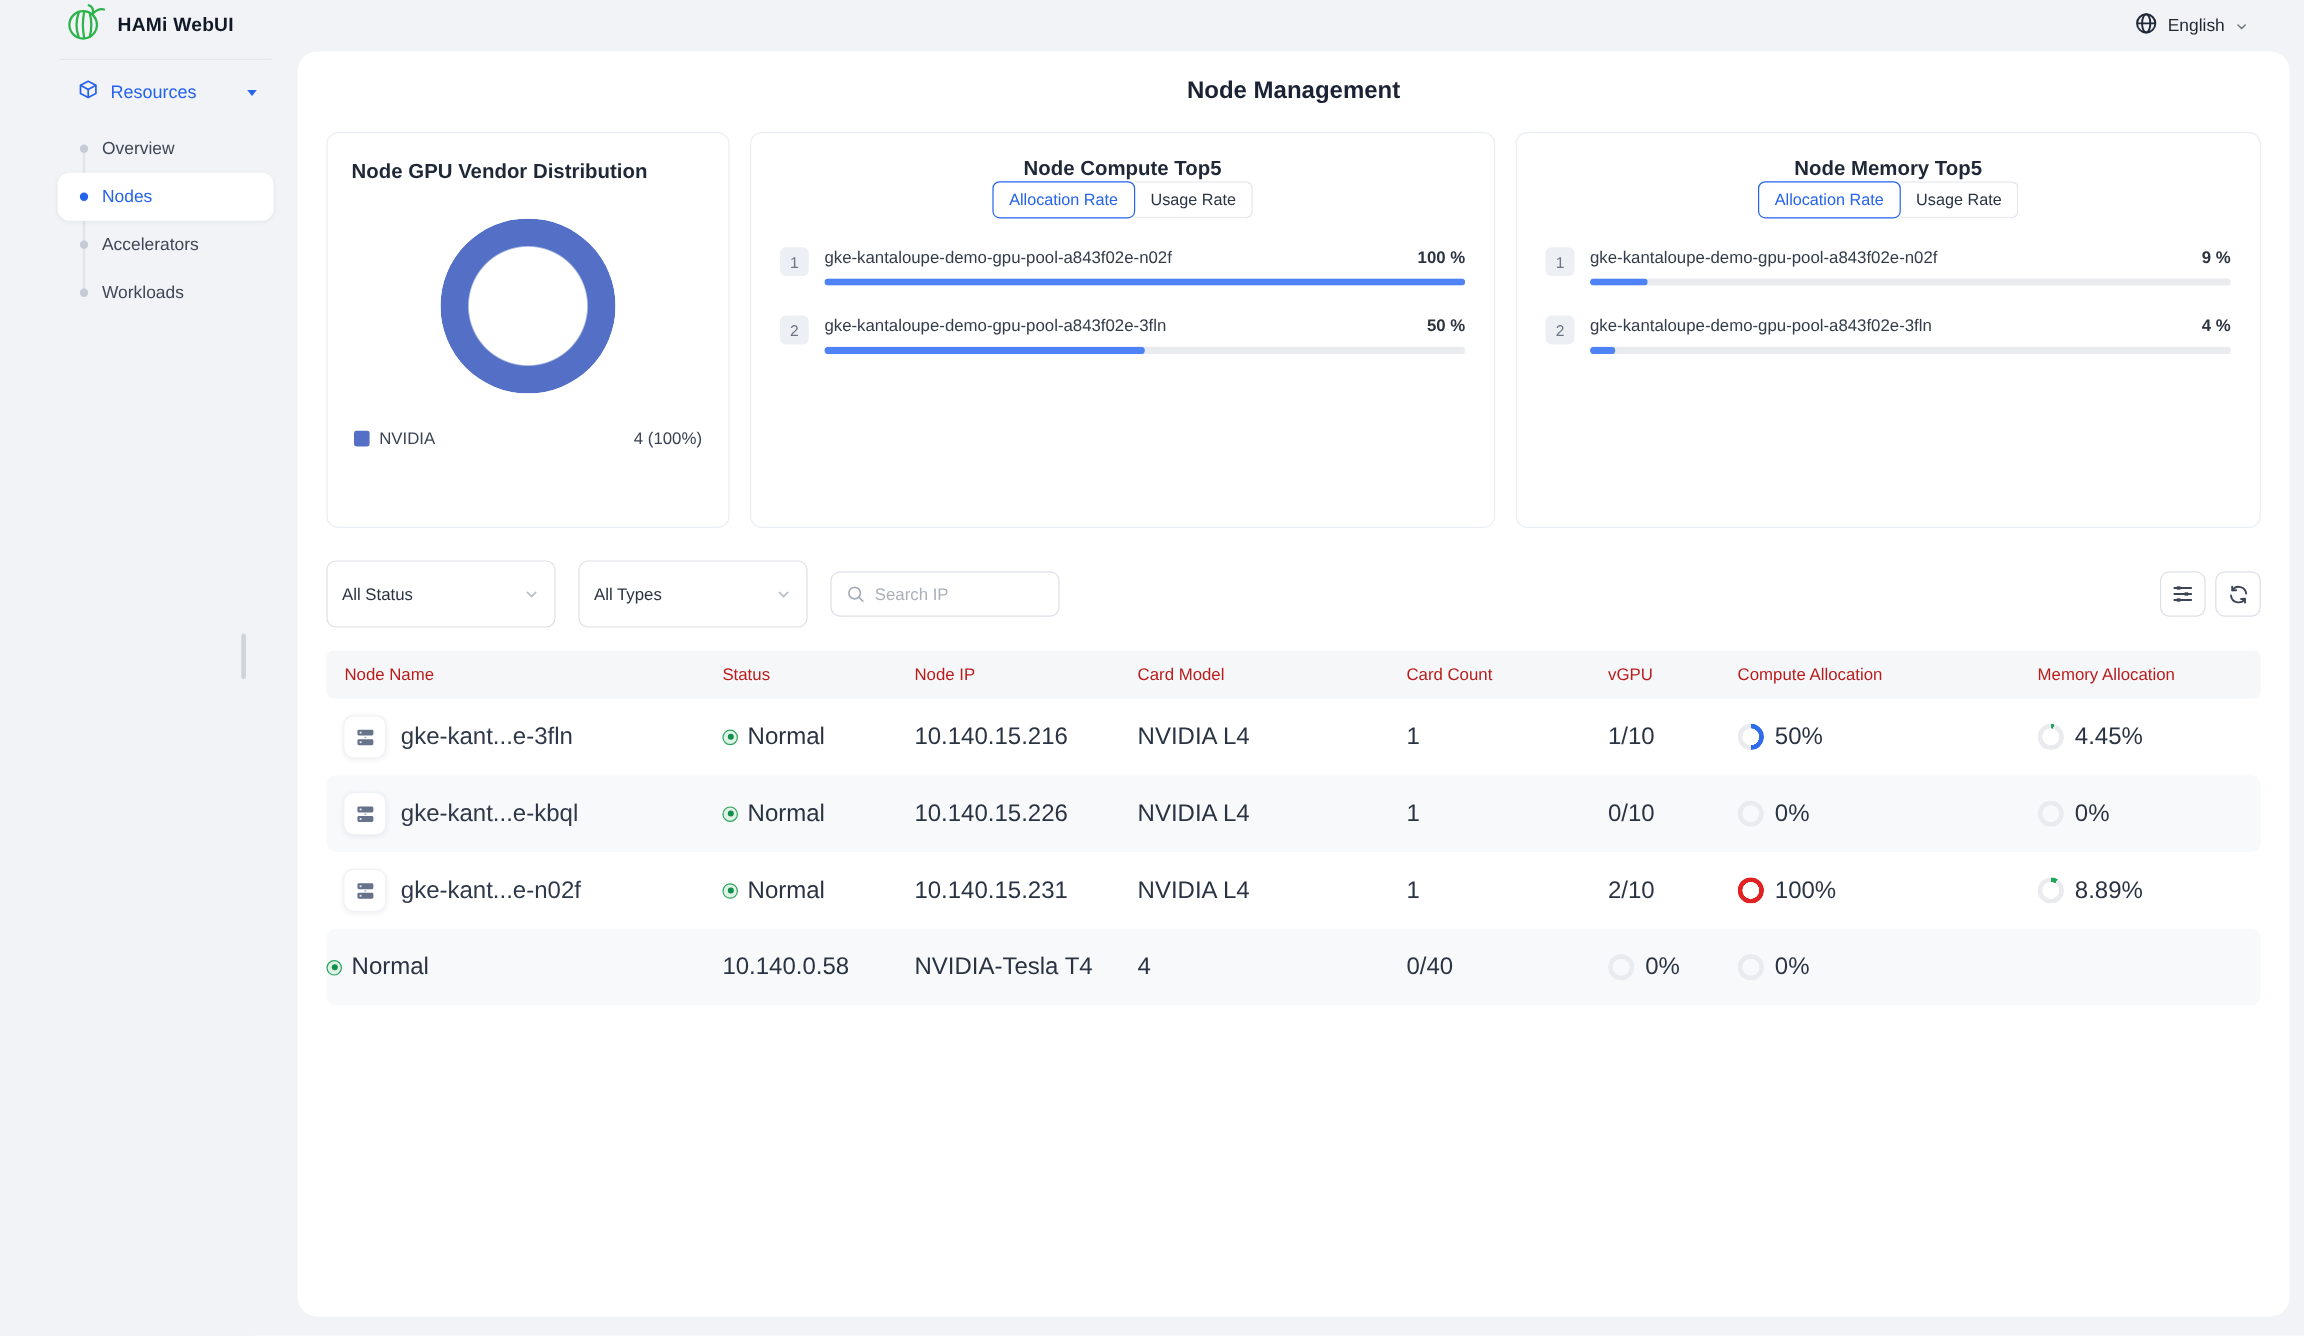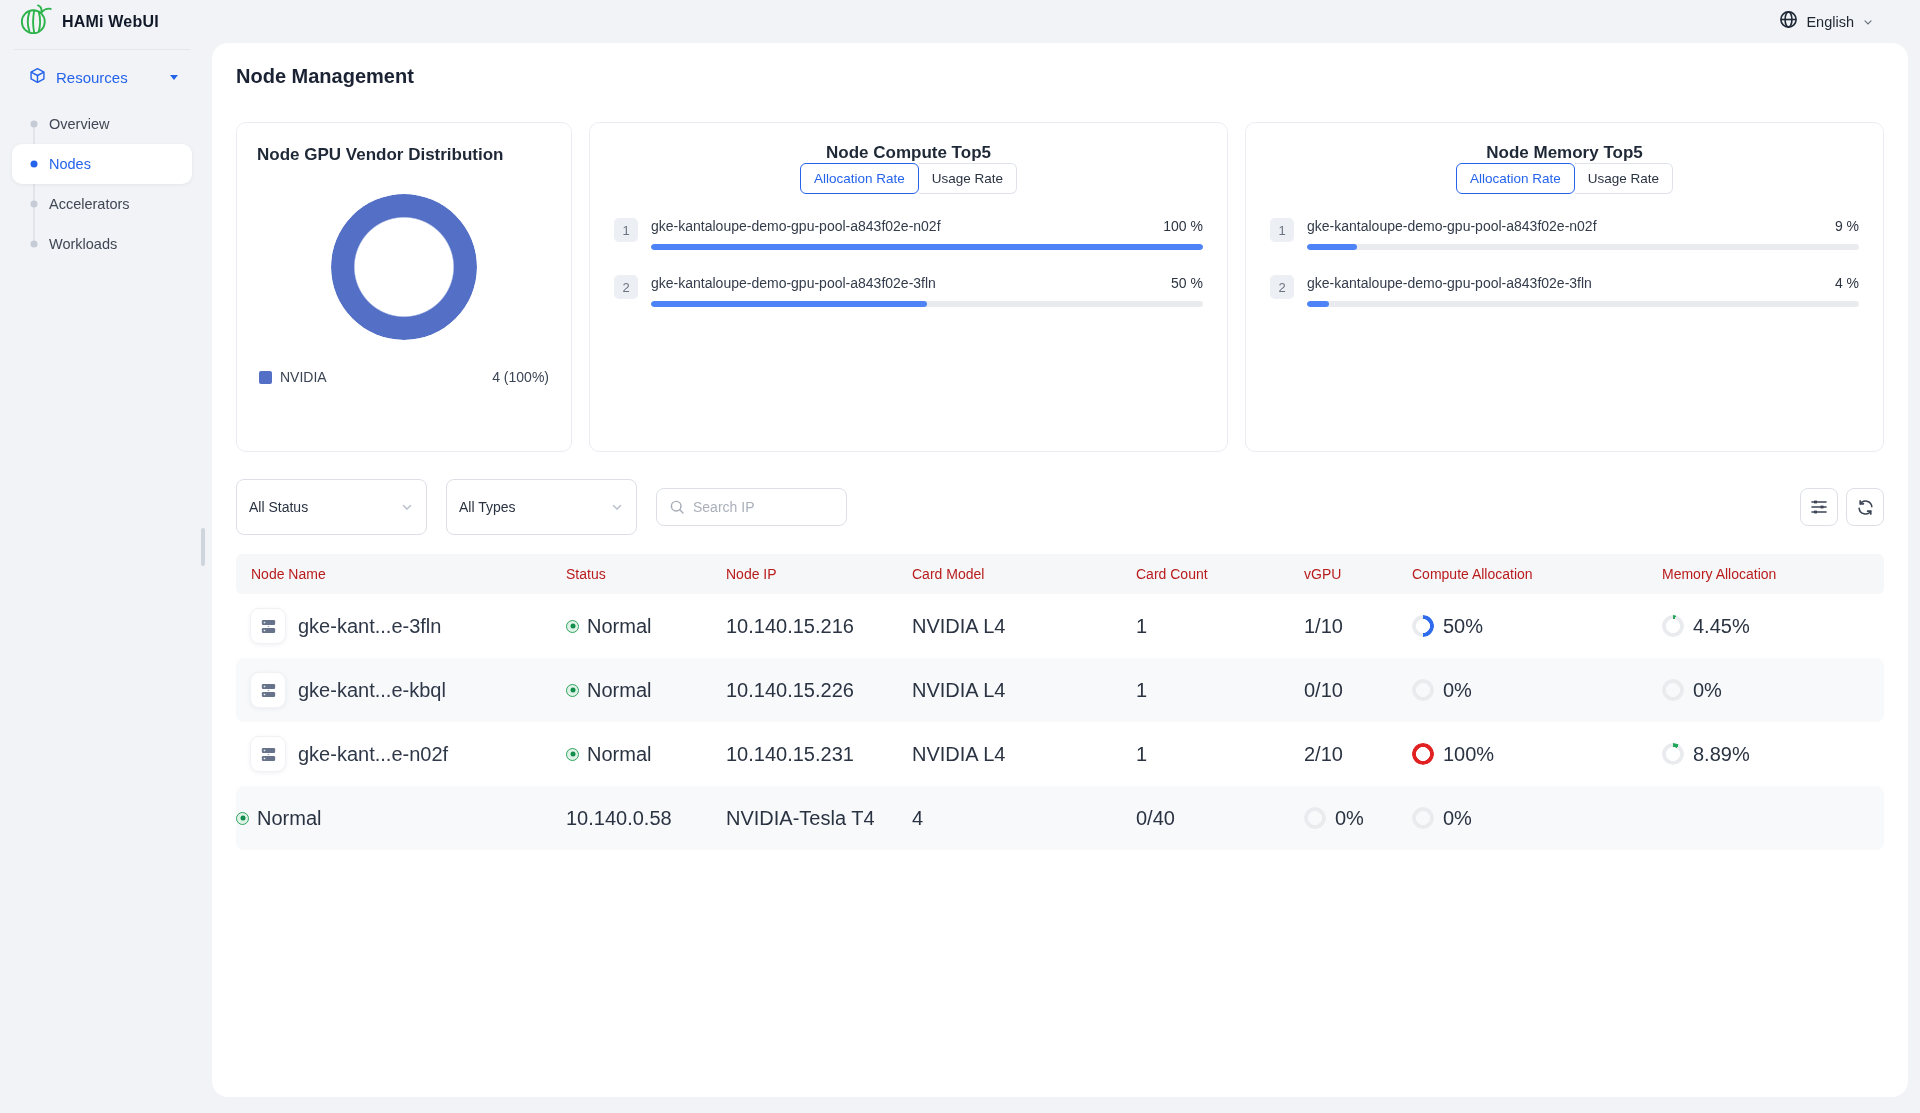--- a/index.html
+++ b/index.html
@@ -1,18 +1,18 @@
 <!DOCTYPE html>
 <html><head>
 <meta charset="utf-8">
 <style>
   * { margin:0; padding:0; box-sizing:border-box; }
   html,body { width:1920px; height:1113px; overflow:hidden; }
   body { background:#f1f3f7; font-family:"Liberation Sans","DejaVu Sans",sans-serif; color:#2a3342; }
-  .app { display:flex; width:100%; height:100%; position:relative; }
+  .app { display:flex; width:100%; height:100%; position:relative;padding-left:36px; }
 
   
   .sidebar { width:204px; flex-shrink:0; display:flex; flex-direction:column; }
   .logo-row { height:43px; display:flex; align-items:center; padding-left:18px; gap:10px; }
   .logo-title { font-size:16px; font-weight:bold; color:#111827; letter-spacing:.2px; }
   .side-divider { border:none; border-top:1px solid #e4e7ec; margin:6px 14px 10px 14px; }
   .section-row { height:34px; display:flex; align-items:center; padding:0 26px 0 29px; cursor:pointer; }
   .section-label { margin-left:10px; font-size:15px; color:#2563eb; }
   .caret-down { margin-left:auto; width:0; height:0; border-left:4.5px solid transparent; border-right:4.5px solid transparent; border-top:5.5px solid #2563eb; }
   .tree { position:relative; margin:10px 12px 0 12px; }
@@ -22,21 +22,21 @@
   .tree-item.active { background:#ffffff; color:#2563eb; box-shadow:0 1px 4px rgba(17,24,39,.06); }
   .tree-item.active .dot { background:#2563eb; }
   .sidebar-resize-handle { position:absolute; left:201px; top:528px; width:4px; height:38px; border-radius:2px; background:#cfd5dc; cursor:col-resize; z-index:5; }
 
   
   .main { flex:1; display:flex; flex-direction:column; height:100%; }
   .topbar { height:43px; display:flex; align-items:center; justify-content:flex-end; padding-right:46px; }
   .lang-switch { display:flex; align-items:center; gap:8px; cursor:pointer; }
   .lang-label { font-size:14.5px; color:#1f2733; }
   .panel { flex:1; margin:0 12px 16px 8px; background:#ffffff; border-radius:16px; padding:22px 24px; overflow:hidden; }
-  .page-title { font-size:20px; font-weight:600; color:#1a2233; margin-bottom:34px; }
+  .page-title { font-size:20px; font-weight:600; color:#1a2233; margin-bottom:22px;text-align:center; }
 
   
   .cards-row { display:flex; gap:17px; }
   .card { background:#fff; border:1px solid #e9edf2; border-radius:10px; height:330px; }
   .card-vendor { width:336px; flex-shrink:0; padding:22px 20px; display:flex; flex-direction:column; }
   .card-top5 { flex:1; padding:20px 24px; }
   .card-title { font-size:17px; font-weight:600; color:#1f2837; }
   .donut-wrap { flex:1; display:flex; align-items:center; justify-content:center; }
   .donut { width:146px; height:146px; border-radius:50%;
            -webkit-mask:radial-gradient(closest-side, transparent 67%, #000 69%);
@@ -49,21 +49,21 @@
   .card-head { display:flex; align-items:center; justify-content:flex-end;flex-direction:column; }
   .seg { display:flex; }
   .seg-btn { border:1px solid #dfe3e9; background:#fff; padding:7px 13px; font-size:13.5px; color:#2a3342; cursor:pointer; font-family:inherit; }
   .seg-btn.active { border-color:#2563eb; color:#2563eb; border-radius:6px; position:relative; z-index:1; }
   .seg-btn.rest { border-left:none; border-radius:0 6px 6px 0; }
   .top5-list { margin-top:24px; }
   .top5-item { display:flex; gap:13px; margin-bottom:25px; }
   .rank-badge { width:24px; height:24px; border-radius:5px; background:#eceff3; color:#6b7483; font-size:13px; display:flex; align-items:center; justify-content:center; flex-shrink:0; }
   .item-body { flex:1; }
   .item-top { display:flex; justify-content:space-between; align-items:baseline; font-size:14px; color:#333c4a; margin-bottom:10px; }
-  .item-value { font-weight:400; color:#2c3441; }
+  .item-value { font-weight:700; color:#2c3441; }
   .bar-track { height:6px; border-radius:3px; background:#e9ebef; overflow:hidden; }
   .bar-fill { height:100%; border-radius:3px; background:#4e83f7; width:0; }
 
   
   .filters-row { display:flex; align-items:center; gap:19px; margin-top:27px; }
   .select-box { width:191px; height:56px; background:#fff; border:1px solid #dcdfe6; border-radius:8px; display:flex; align-items:center; justify-content:space-between; padding:0 12px; font-size:14px; color:#2a3342; cursor:pointer; }
   .search-box { width:191px; height:38px; background:#fff; border:1px solid #dcdfe6; border-radius:8px; display:flex; align-items:center; gap:8px; padding:0 12px; }
   .search-box input { border:none; outline:none; flex:1; font-size:14px; font-family:inherit; color:#2a3342; min-width:0; background:transparent; }
   .search-box input::placeholder { color:#aab0ba; }
   .toolbar { margin-left:auto; display:flex; gap:8px; }

